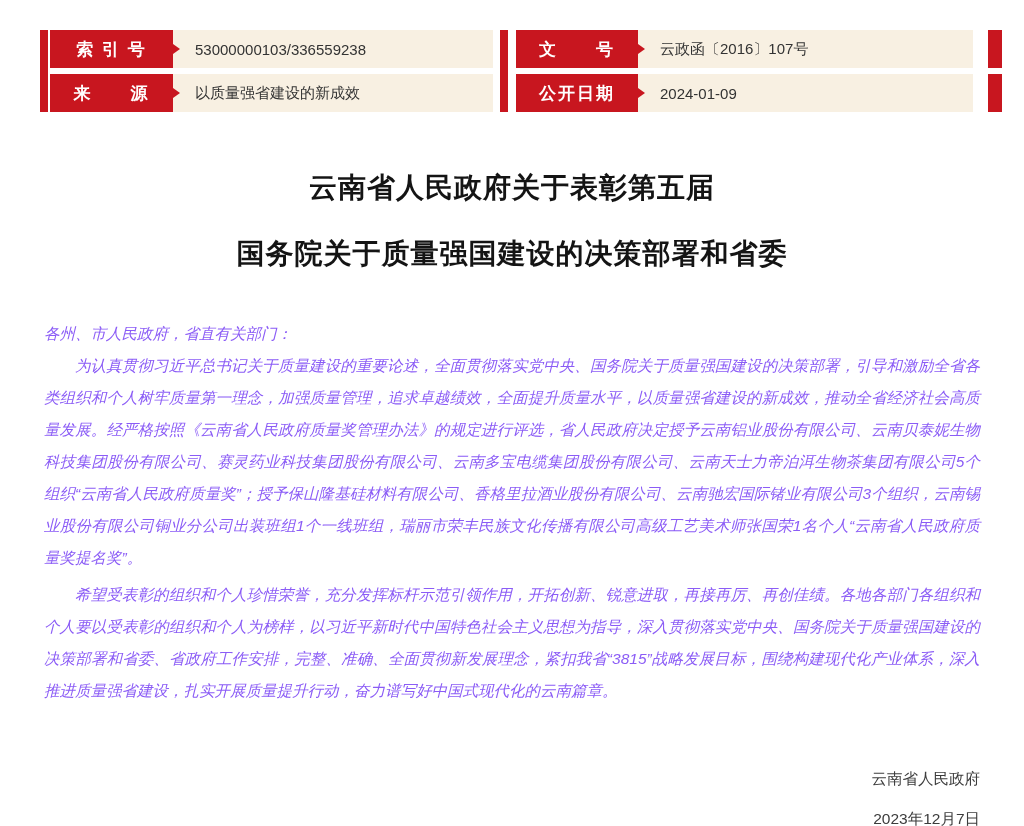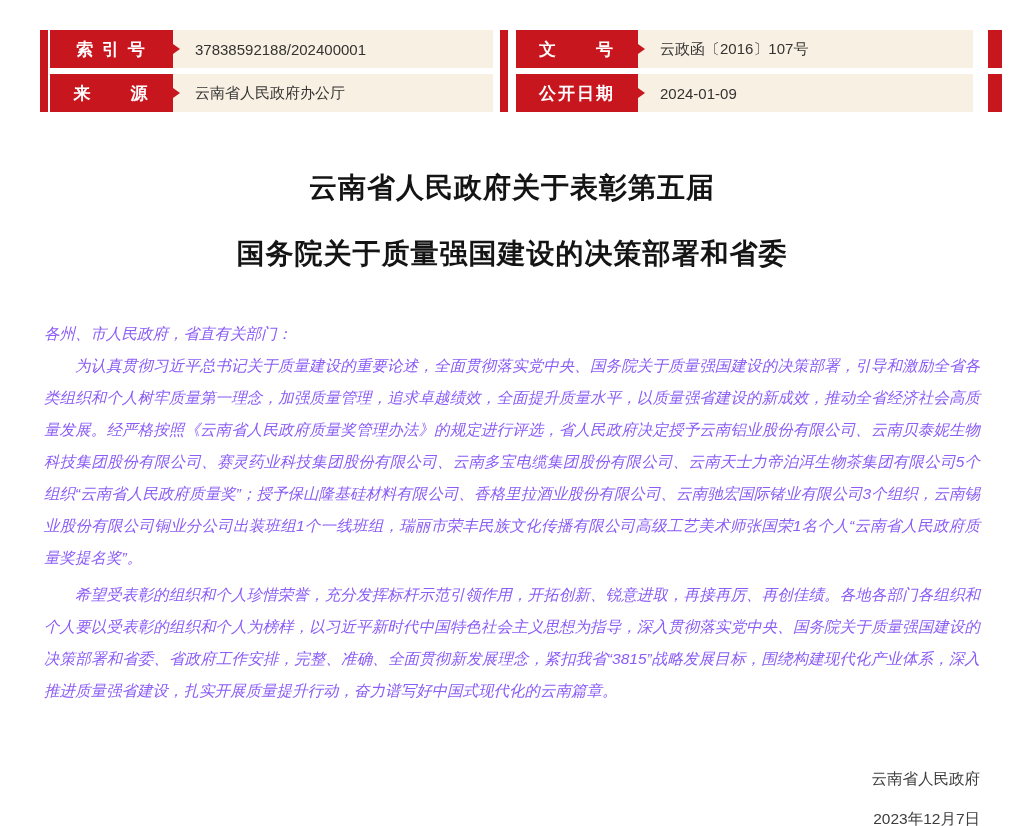--- a/index.html
+++ b/index.html
@@ -97,37 +97,37 @@
 
   <div class="meta-band">
     <div class="strip left"></div>
     <div class="strip mid"></div>
 
     <div class="meta-row r1">
       <div class="cell-label lbl1">
         <span>索 引 号</span>
         <span class="arrow"></span>
       </div>
-      <div class="cell-value val1">37838592188/202400001</div>
+      <div class="cell-value val1">53000000103/336559238</div>
 
       <div class="cell-label lbl2">
         <span>文　　号</span>
         <span class="arrow"></span>
       </div>
       <div class="cell-value val2">云政函〔2016〕107号</div>
 
       <div class="end-cap"></div>
     </div>
 
     <div class="meta-row r2">
       <div class="cell-label lbl1">
         <span>来　　源</span>
         <span class="arrow"></span>
       </div>
-      <div class="cell-value val1">云南省人民政府办公厅</div>
+      <div class="cell-value val1">以质量强省建设的新成效</div>
 
       <div class="cell-label lbl2">
         <span>公开日期</span>
         <span class="arrow"></span>
       </div>
       <div class="cell-value val2">2024-01-09</div>
 
       <div class="end-cap"></div>
     </div>
   </div>

